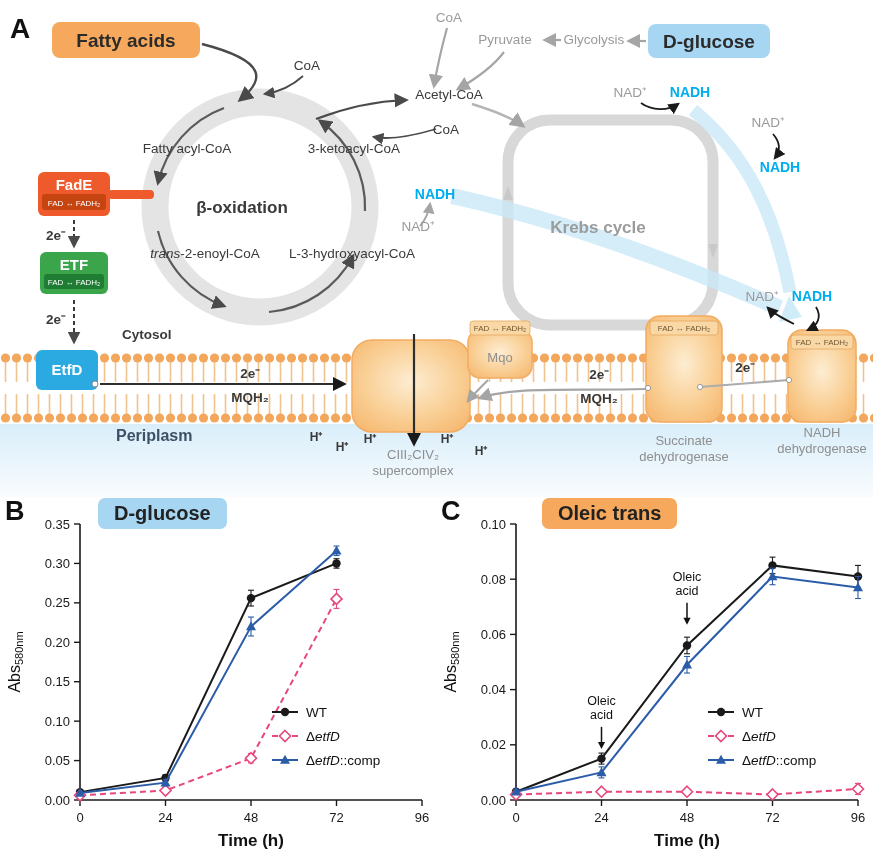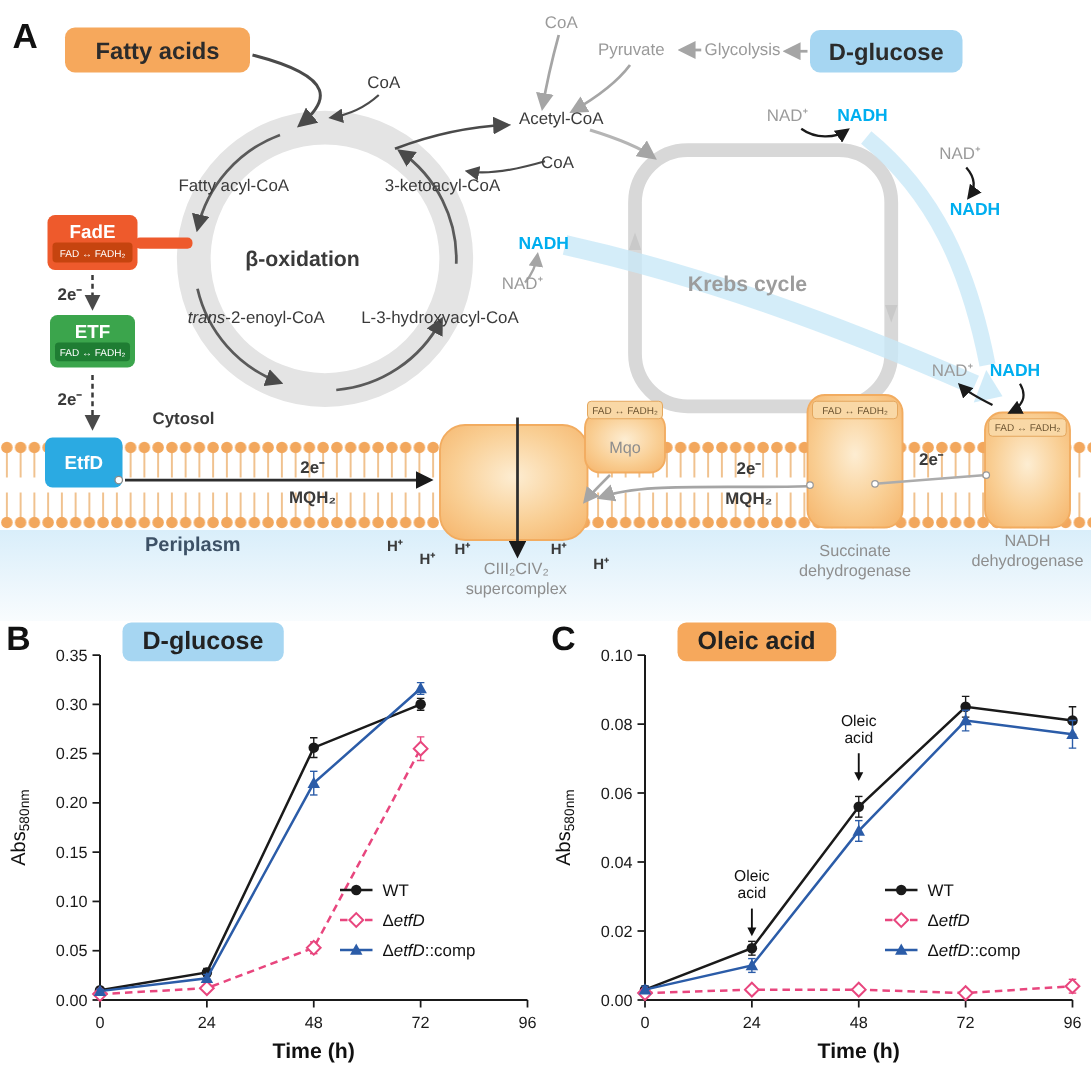--- a/index.html
+++ b/index.html
@@ -276,21 +276,21 @@
           <line x1="272" y1="240" x2="298" y2="240" stroke="#E8467E" stroke-width="2" stroke-dasharray="6,4"></line>
           <path d="M285,234.5 L290.5,240 L285,245.5 L279.5,240 Z" fill="#fff" stroke="#E8467E" stroke-width="1.6"></path>
           <text x="306" y="244.5" font-size="13.5" fill="#111"><tspan>Δ</tspan><tspan font-style="italic">etfD</tspan></text>
           <line x1="272" y1="264" x2="298" y2="264" stroke="#2B5CA8" stroke-width="2"></line>
           <path d="M285,258.8 L290,267.8 L280,267.8 Z" fill="#2B5CA8"></path>
           <text x="306" y="268.5" font-size="13.5" fill="#111"><tspan>Δ</tspan><tspan font-style="italic">etfD</tspan><tspan>::comp</tspan></text>
         </svg>
   </div>
   <div class="chart-panel">
     <div class="panel-letter">C</div>
-    <div class="chart-title" id="chartC-title" style="background: rgb(246, 168, 92);">Oleic acid</div>
+    <div class="chart-title" id="chartC-title" style="background: rgb(246, 168, 92);">Oleic trans</div>
     <svg id="chartC" width="436" height="362" viewBox="0 0 436 362">
           <path d="M80,28 L80,304 L422,304" fill="none" stroke="#1a1a1a" stroke-width="1.6"></path>
           <line x1="80" y1="304" x2="80" y2="310" stroke="#1a1a1a" stroke-width="1.4"></line>
           <text x="80" y="326" text-anchor="middle" font-size="13" fill="#1a1a1a">0</text>
           <line x1="165.5" y1="304" x2="165.5" y2="310" stroke="#1a1a1a" stroke-width="1.4"></line>
           <text x="165.5" y="326" text-anchor="middle" font-size="13" fill="#1a1a1a">24</text>
           <line x1="251" y1="304" x2="251" y2="310" stroke="#1a1a1a" stroke-width="1.4"></line>
           <text x="251" y="326" text-anchor="middle" font-size="13" fill="#1a1a1a">48</text>
           <line x1="336.5" y1="304" x2="336.5" y2="310" stroke="#1a1a1a" stroke-width="1.4"></line>
           <text x="336.5" y="326" text-anchor="middle" font-size="13" fill="#1a1a1a">72</text>

